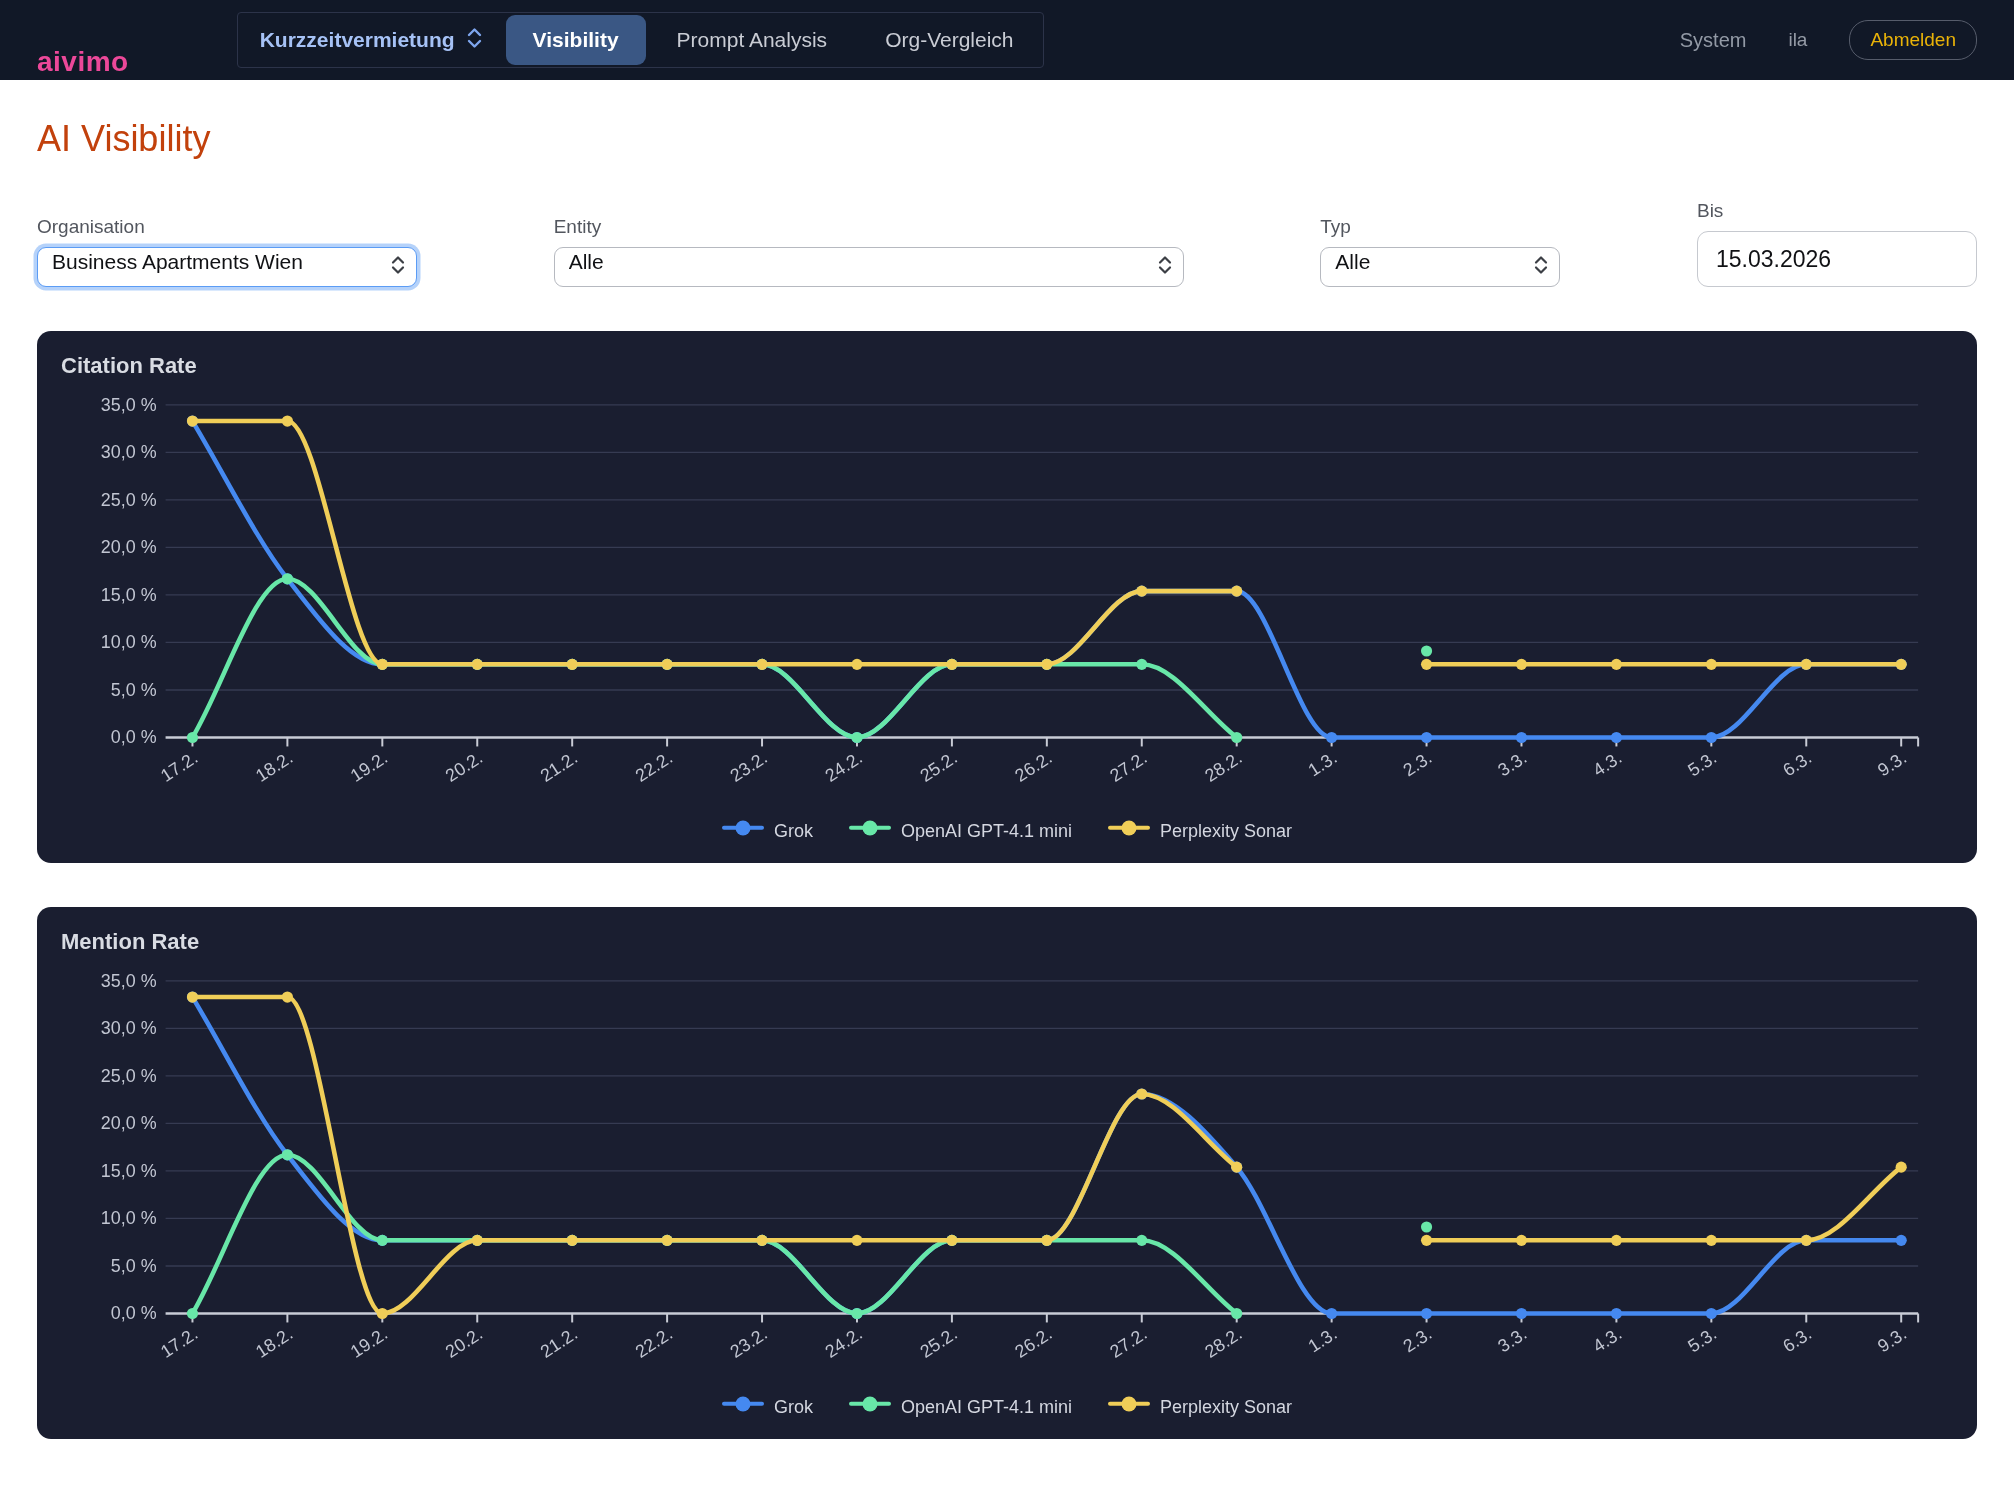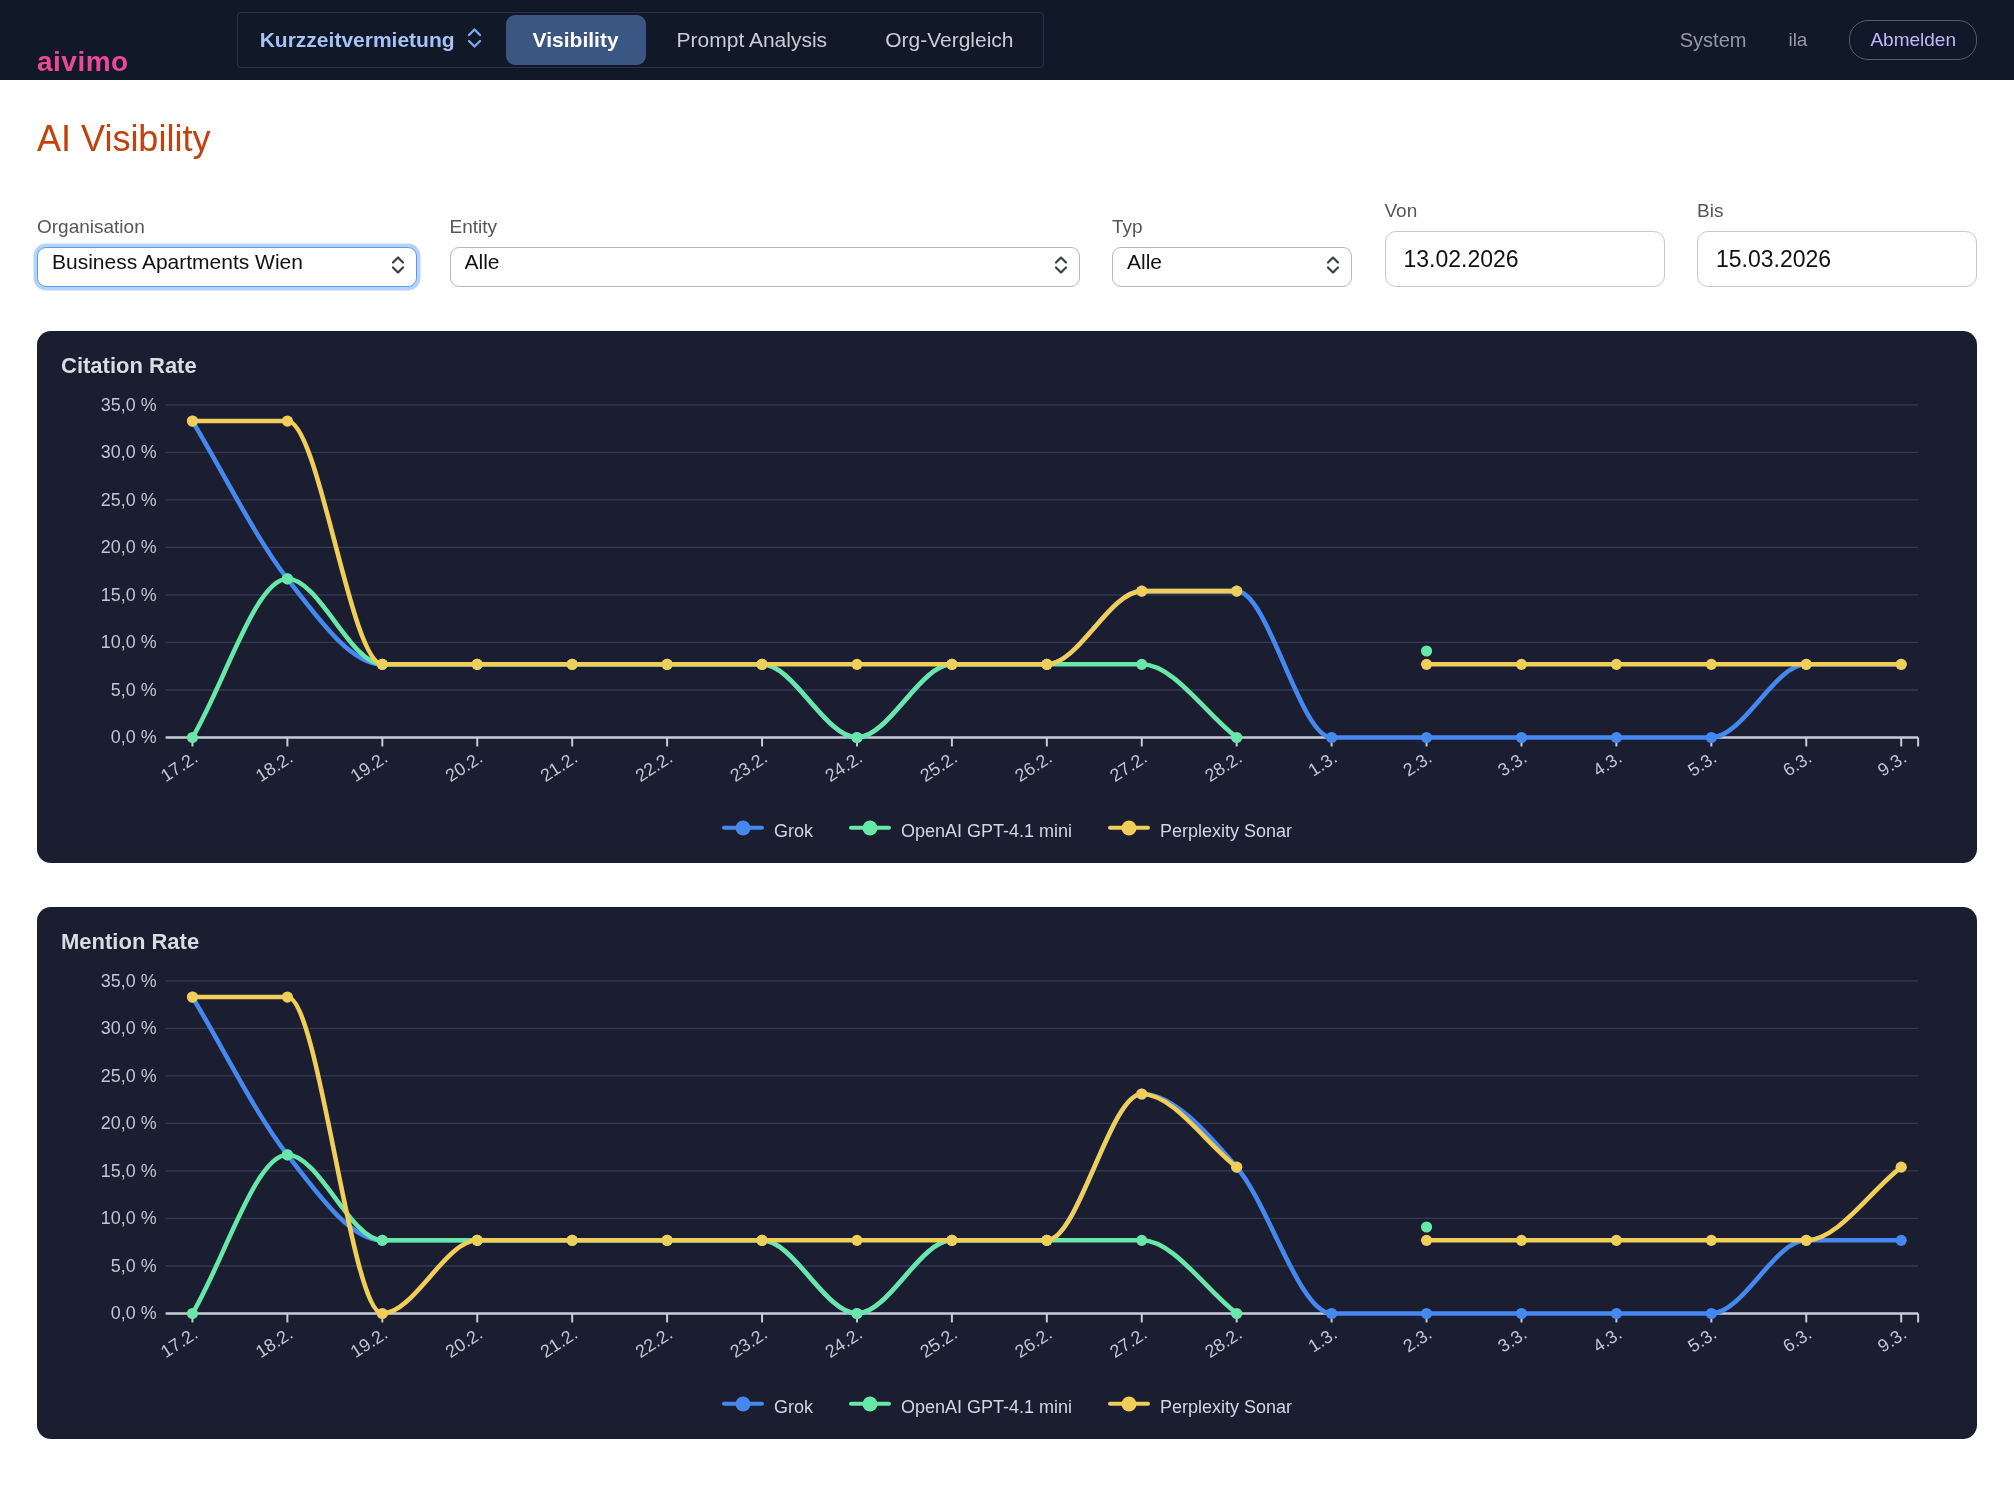--- a/index.html
+++ b/index.html
@@ -23,21 +23,21 @@
   .tab {
     display:flex; align-items:center; padding:0 27px; font-size:21px;
     color:#c9ccd4; cursor:pointer; border-radius:9px; margin:2px;
   }
   .tab.active { background:#3a5784; color:#ffffff; font-weight:600; }
   .nav-right { margin-left:auto; display:flex; align-items:center; gap:42px; }
   .nav-link { font-size:20px; color:#9299a5; cursor:pointer; }
   .nav-user { font-size:19px; color:#959ba6; }
   .logout-btn {
     background:transparent; border:1.5px solid #565c6b; border-radius:19px;
-    color:#c4b5fd; font-size:19px; padding:8px 20px; cursor:pointer;
+    color:#eab308; font-size:19px; padding:8px 20px; cursor:pointer;
     font-family:"Liberation Sans", sans-serif;
   }
 
   
   .page-title { margin:38px 37px 0 37px; font-size:36px; font-weight:400; color:#c2410c; }
 
   .filters {
     margin:40px 37px 0 37px; display:flex; justify-content:space-between;
     align-items:flex-end; gap:30px;
   }
@@ -154,24 +154,20 @@
       </select>
       <span class="sel-chev">
         <svg width="14" height="20" viewBox="0 0 14 20">
           <polyline points="2,7.5 7,2.5 12,7.5" fill="none" stroke="#3c3f45" stroke-width="2.2" stroke-linecap="round" stroke-linejoin="round"></polyline>
           <polyline points="2,12.5 7,17.5 12,12.5" fill="none" stroke="#3c3f45" stroke-width="2.2" stroke-linecap="round" stroke-linejoin="round"></polyline>
         </svg>
       </span>
     </div>
   </div>
 
-  <div class="field f-von">
-    <label class="field-label">Von</label>
-    <input class="dateinput" type="text" value="13.02.2026" style="">
-  </div>
 
   <div class="field f-bis">
     <label class="field-label">Bis</label>
     <input class="dateinput" type="text" value="15.03.2026" style="">
   </div>
 </div>
 
 <section class="card">
   <h2 class="card-title">Citation Rate</h2>
   <div class="chart">

